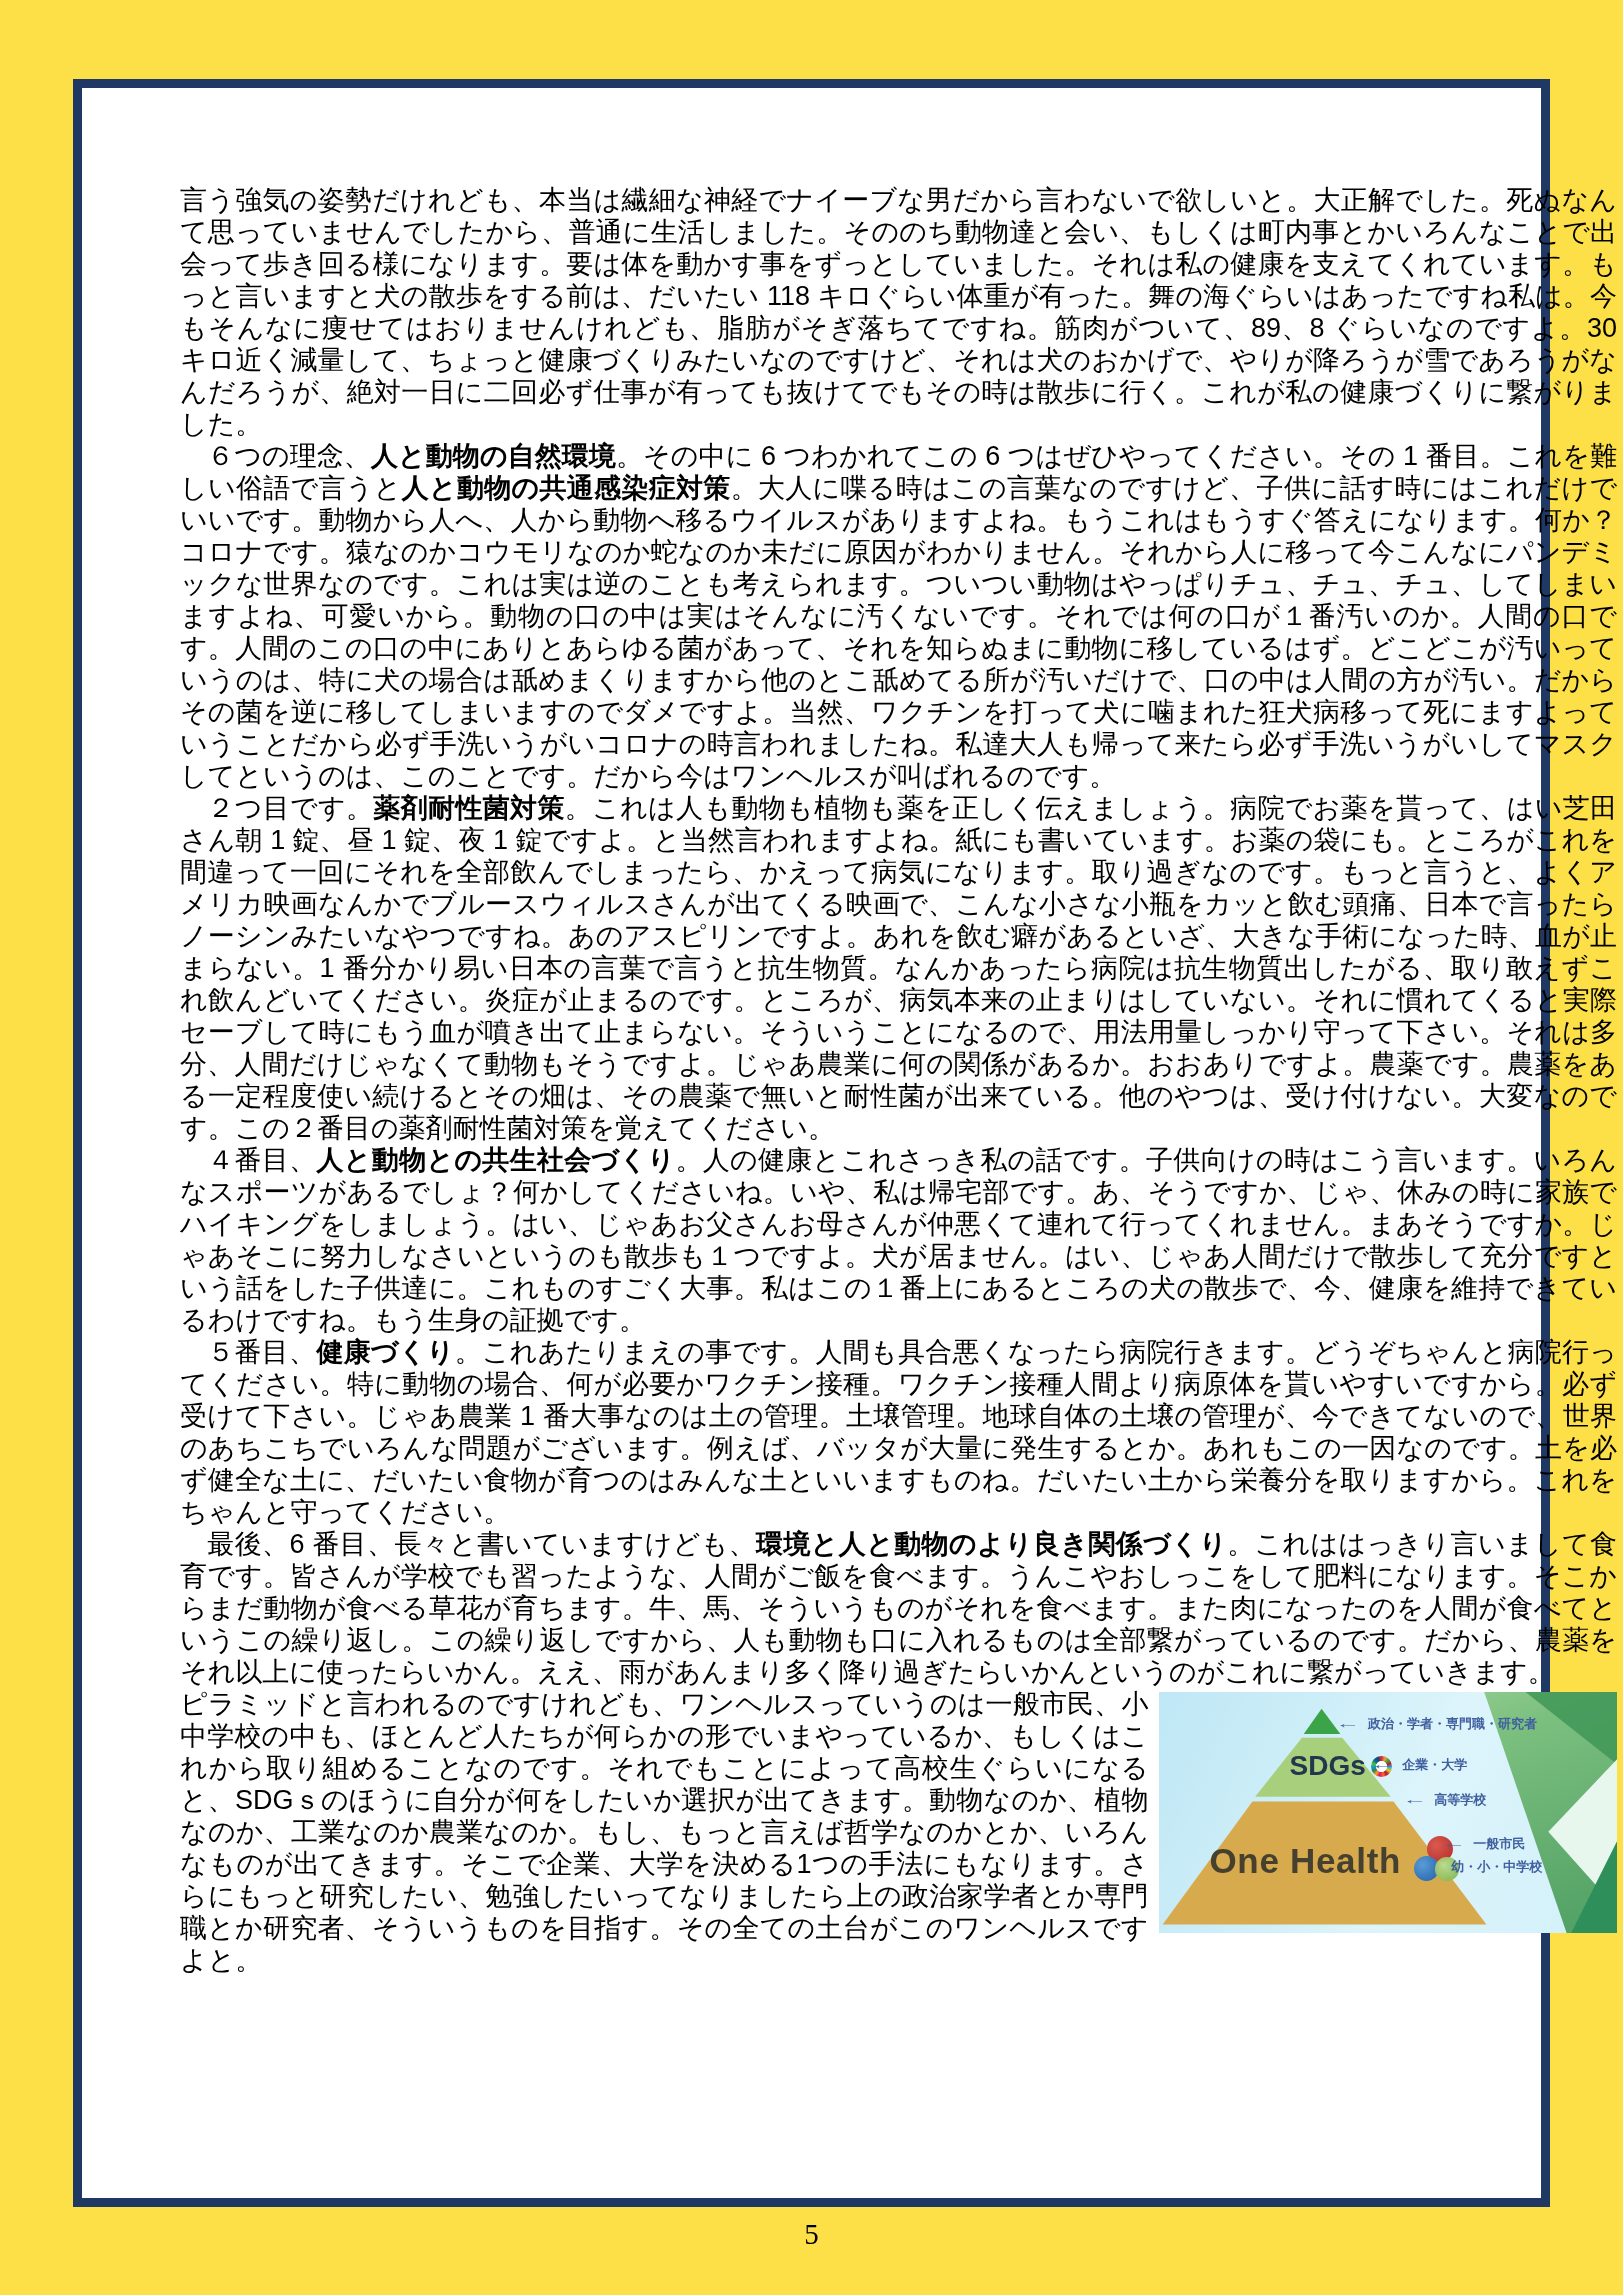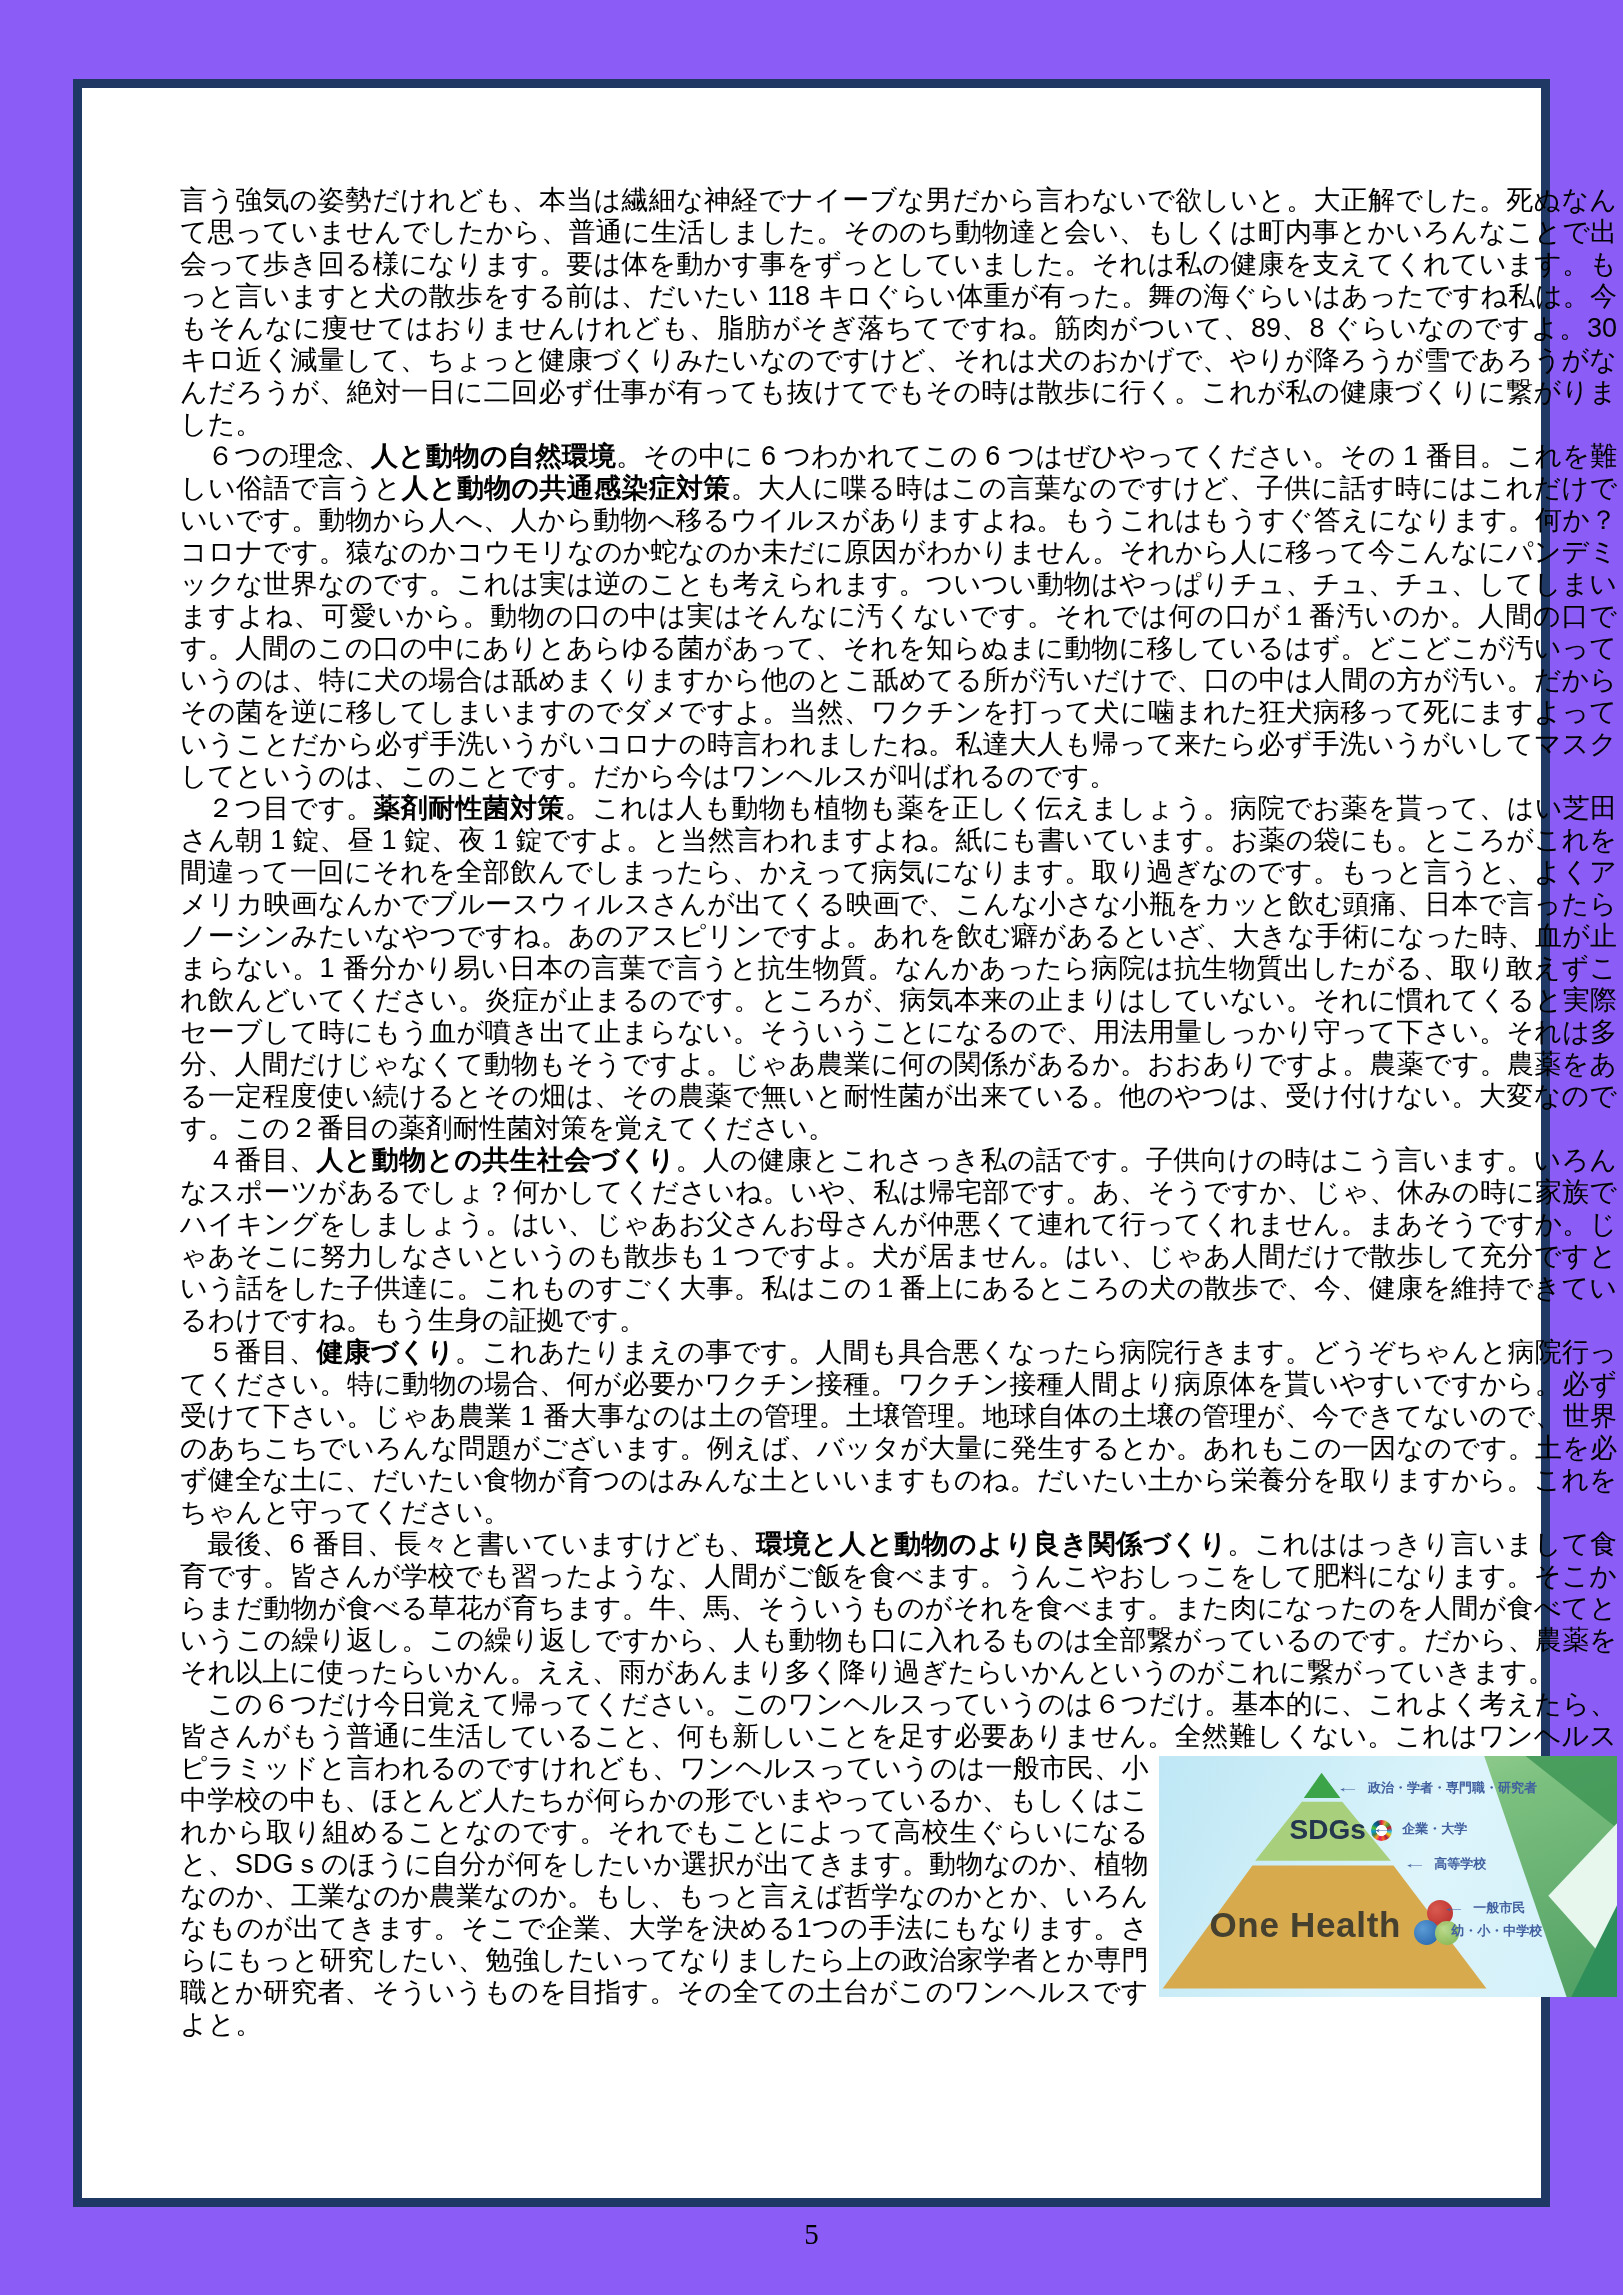--- a/index.html
+++ b/index.html
@@ -1,17 +1,17 @@
 <!DOCTYPE html>
 <html style="font-size:10.5px"><head>
 <meta charset="utf-8">
 <style>
   html,body { margin:0; padding:0; background:#ffffff; }
   body { width:1623px; height:2295px; font-family:"Liberation Sans", sans-serif; }
-  .page { position:relative; width:1623px; height:2295px; background:#8b5cf6; overflow:hidden; }
+  .page { position:relative; width:1623px; height:2295px; background:#fde047; overflow:hidden; }
 
   .frame {
     position:absolute; left:73px; top:79px; width:1477px; height:2128px;
     border:9.8px solid #1f3864; box-sizing:border-box; background:#ffffff;
   }
 
   .content {
     position:absolute; left:98px; top:96px; width:1437px; height:2104px;
     font-size:27px; line-height:32px; color:#000000;
     text-align:justify; overflow:hidden; word-break:break-all;
@@ -86,21 +86,21 @@
       <p><span>　２つ目です。</span><b>薬剤耐性菌対策</b><span>。これは人も動物も植物も薬を正しく伝えましょう。病院でお薬を貰って、はい芝田さん朝 1 錠、昼 1 錠、夜 1 錠ですよ。と当然言われますよね。紙にも書いています。お薬の袋にも。ところがこれを間違って一回にそれを全部飲んでしまったら、かえって病気になります。取り過ぎなのです。もっと言うと、よくアメリカ映画なんかでブルースウィルスさんが出てくる映画で、こんな小さな小瓶をカッと飲む頭痛、日本で言ったらノーシンみたいなやつですね。あのアスピリンですよ。あれを飲む癖があるといざ、大きな手術になった時、血が止まらない。1 番分かり易い日本の言葉で言うと抗生物質。なんかあったら病院は抗生物質出したがる、取り敢えずこれ飲んどいてください。炎症が止まるのです。ところが、病気本来の止まりはしていない。それに慣れてくると実際セーブして時にもう血が噴き出て止まらない。そういうことになるので、用法用量しっかり守って下さい。それは多分、人間だけじゃなくて動物もそうですよ。じゃあ農業に何の関係があるか。おおありですよ。農薬です。農薬をある一定程度使い続けるとその畑は、その農薬で無いと耐性菌が出来ている。他のやつは、受け付けない。大変なのです。この２番目の薬剤耐性菌対策を覚えてください。</span></p>
 
 
       <p><span>　４番目、</span><b>人と動物との共生社会づくり</b><span>。人の健康とこれさっき私の話です。子供向けの時はこう言います。いろんなスポーツがあるでしょ？何かしてくださいね。いや、私は帰宅部です。あ、そうですか、じゃ、休みの時に家族でハイキングをしましょう。はい、じゃあお父さんお母さんが仲悪くて連れて行ってくれません。まあそうですか。じゃあそこに努力しなさいというのも散歩も１つですよ。犬が居ません。はい、じゃあ人間だけで散歩して充分ですという話をした子供達に。これものすごく大事。私はこの１番上にあるところの犬の散歩で、今、健康を維持できているわけですね。もう生身の証拠です。</span></p>
 
       <p><span>　５番目、</span><b>健康づくり</b><span>。これあたりまえの事です。人間も具合悪くなったら病院行きます。どうぞちゃんと病院行ってください。特に動物の場合、何が必要かワクチン接種。ワクチン接種人間より病原体を貰いやすいですから。必ず受けて下さい。じゃあ農業 1 番大事なのは土の管理。土壌管理。地球自体の土壌の管理が、今できてないので、世界のあちこちでいろんな問題がございます。例えば、バッタが大量に発生するとか。あれもこの一因なのです。土を必ず健全な土に、だいたい食物が育つのはみんな土といいますものね。だいたい土から栄養分を取りますから。これをちゃんと守ってください。</span></p>
 
       <p><span>　最後、6 番目、長々と書いていますけども、</span><b>環境と人と動物のより良き関係づくり</b><span>。これははっきり言いまして食育です。皆さんが学校でも習ったような、人間がご飯を食べます。うんこやおしっこをして肥料になります。そこからまだ動物が食べる草花が育ちます。牛、馬、そういうものがそれを食べます。また肉になったのを人間が食べてというこの繰り返し。この繰り返しですから、人も動物も口に入れるものは全部繋がっているのです。だから、農薬をそれ以上に使ったらいかん。ええ、雨があんまり多く降り過ぎたらいかんというのがこれに繋がっていきます。</span></p>
 
       <p>
-        <span>　この６つだけ今日覚えて帰ってください。このワンヘルスっていうのは６つだけ。基本的に、これよく考えたら、皆さんがもう普通に生活していること、何も新しいことを足す必要ありません。全然難しくない。これはワンヘルス</span><span class="figure-float">
+        <span class="figure-float">
           <span class="ph photo-bg"></span>
           <span class="ph gA"></span>
           <span class="ph gB"></span>
           <span class="ph gC"></span>
           <span class="ph gD"></span>
           <span class="ph t1"></span>
           <span class="ph t2"></span>
           <span class="ph t3"></span>
           <span class="sdgs-label">
               <span>SDGs</span>

